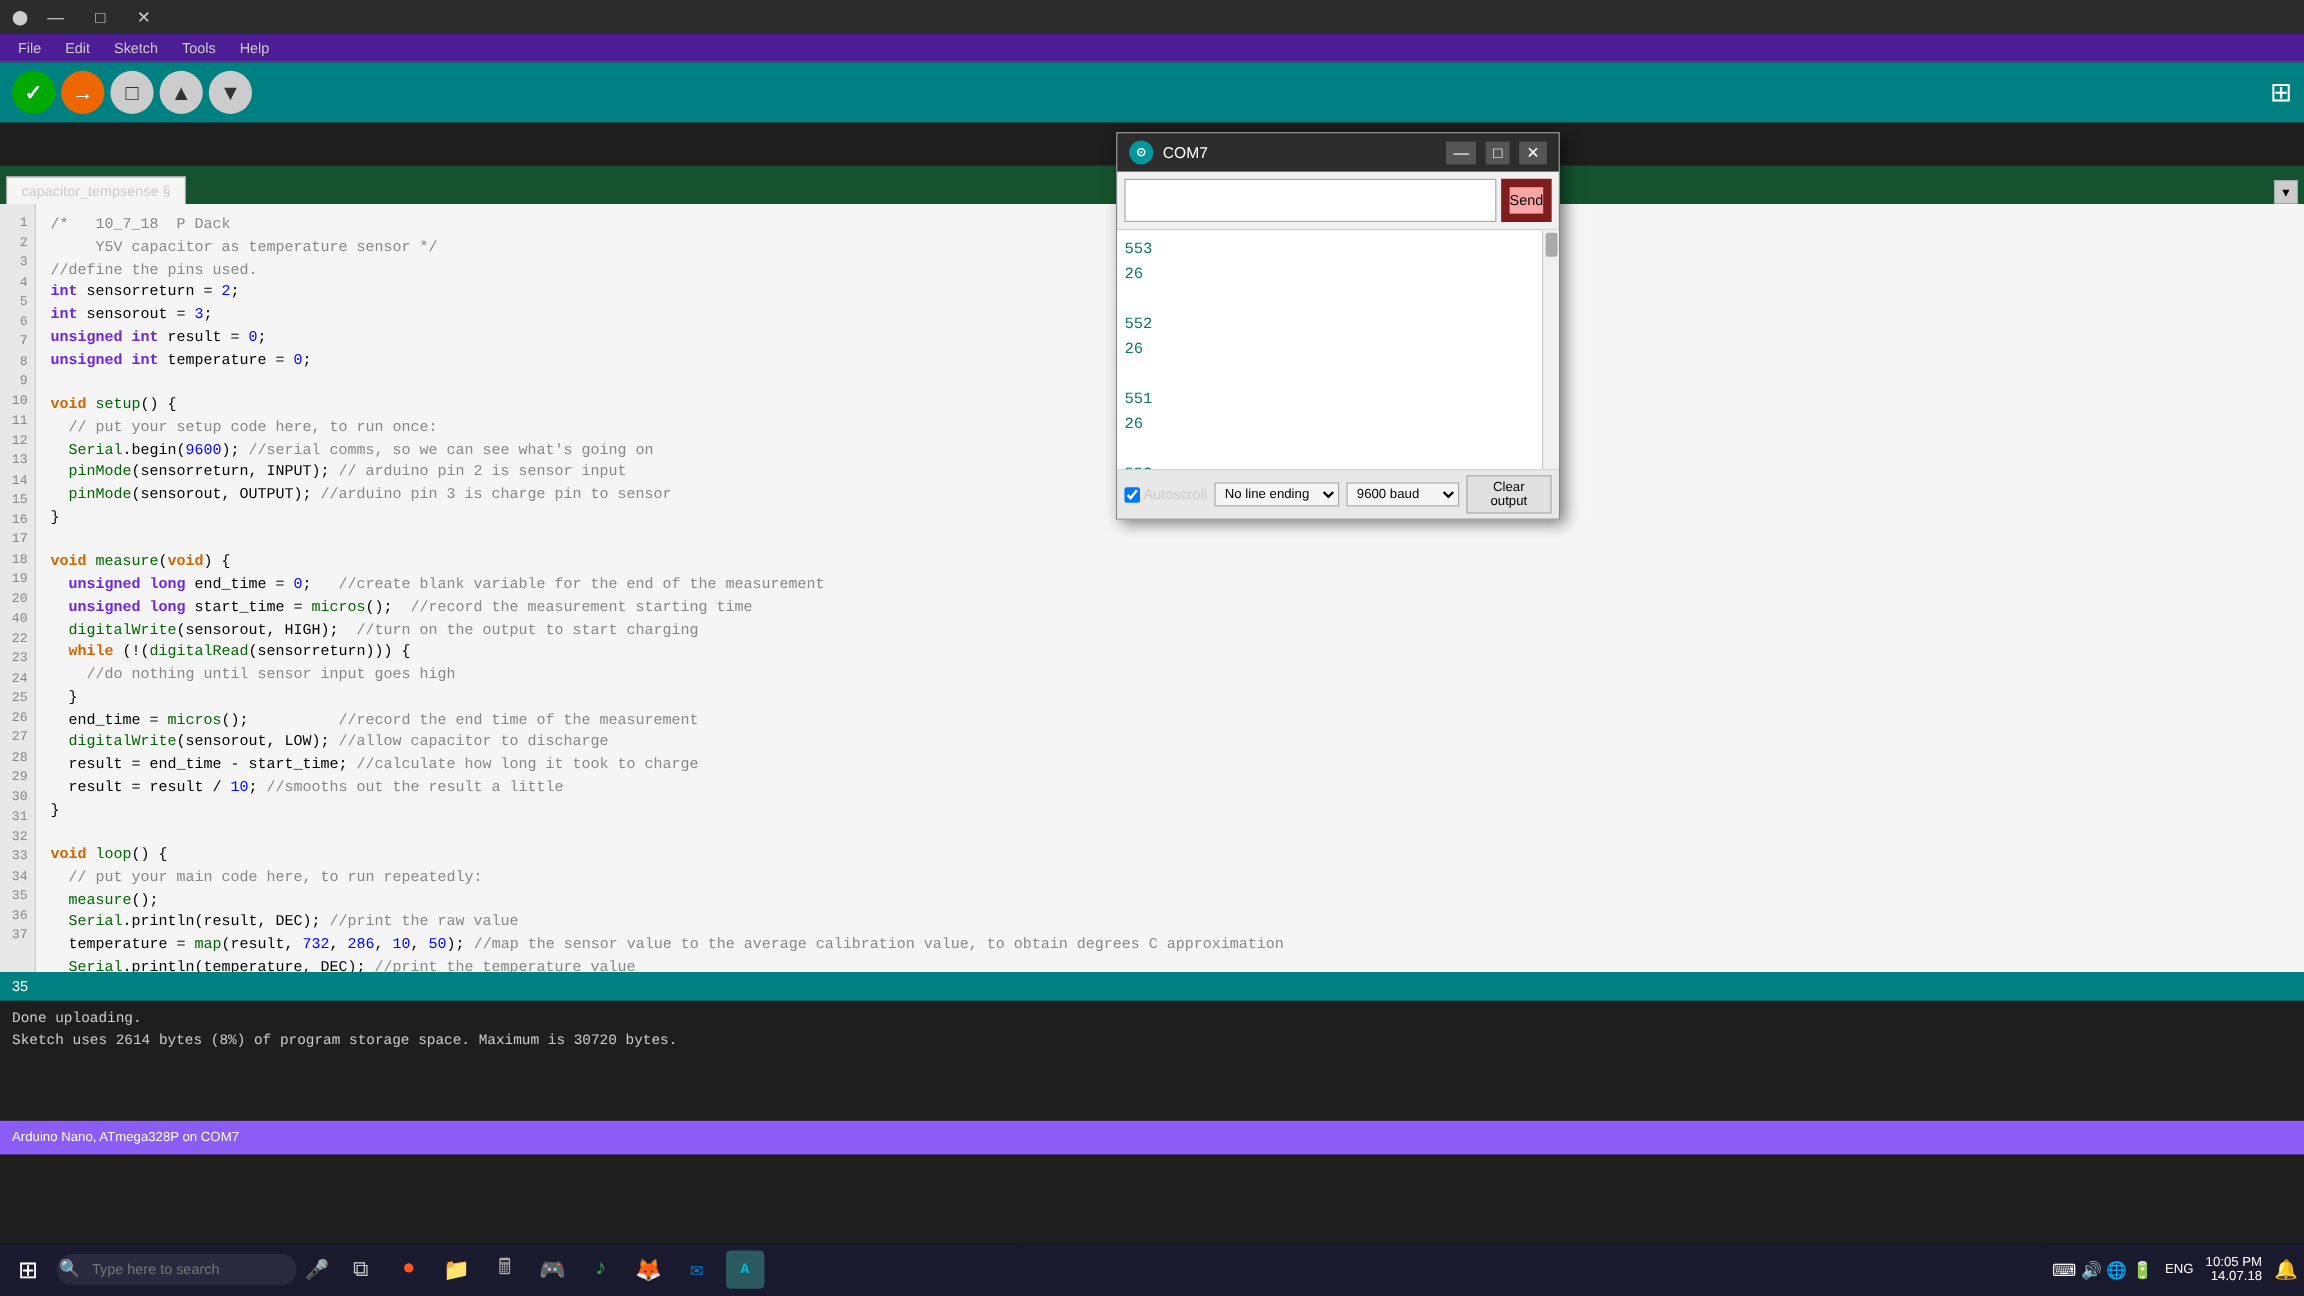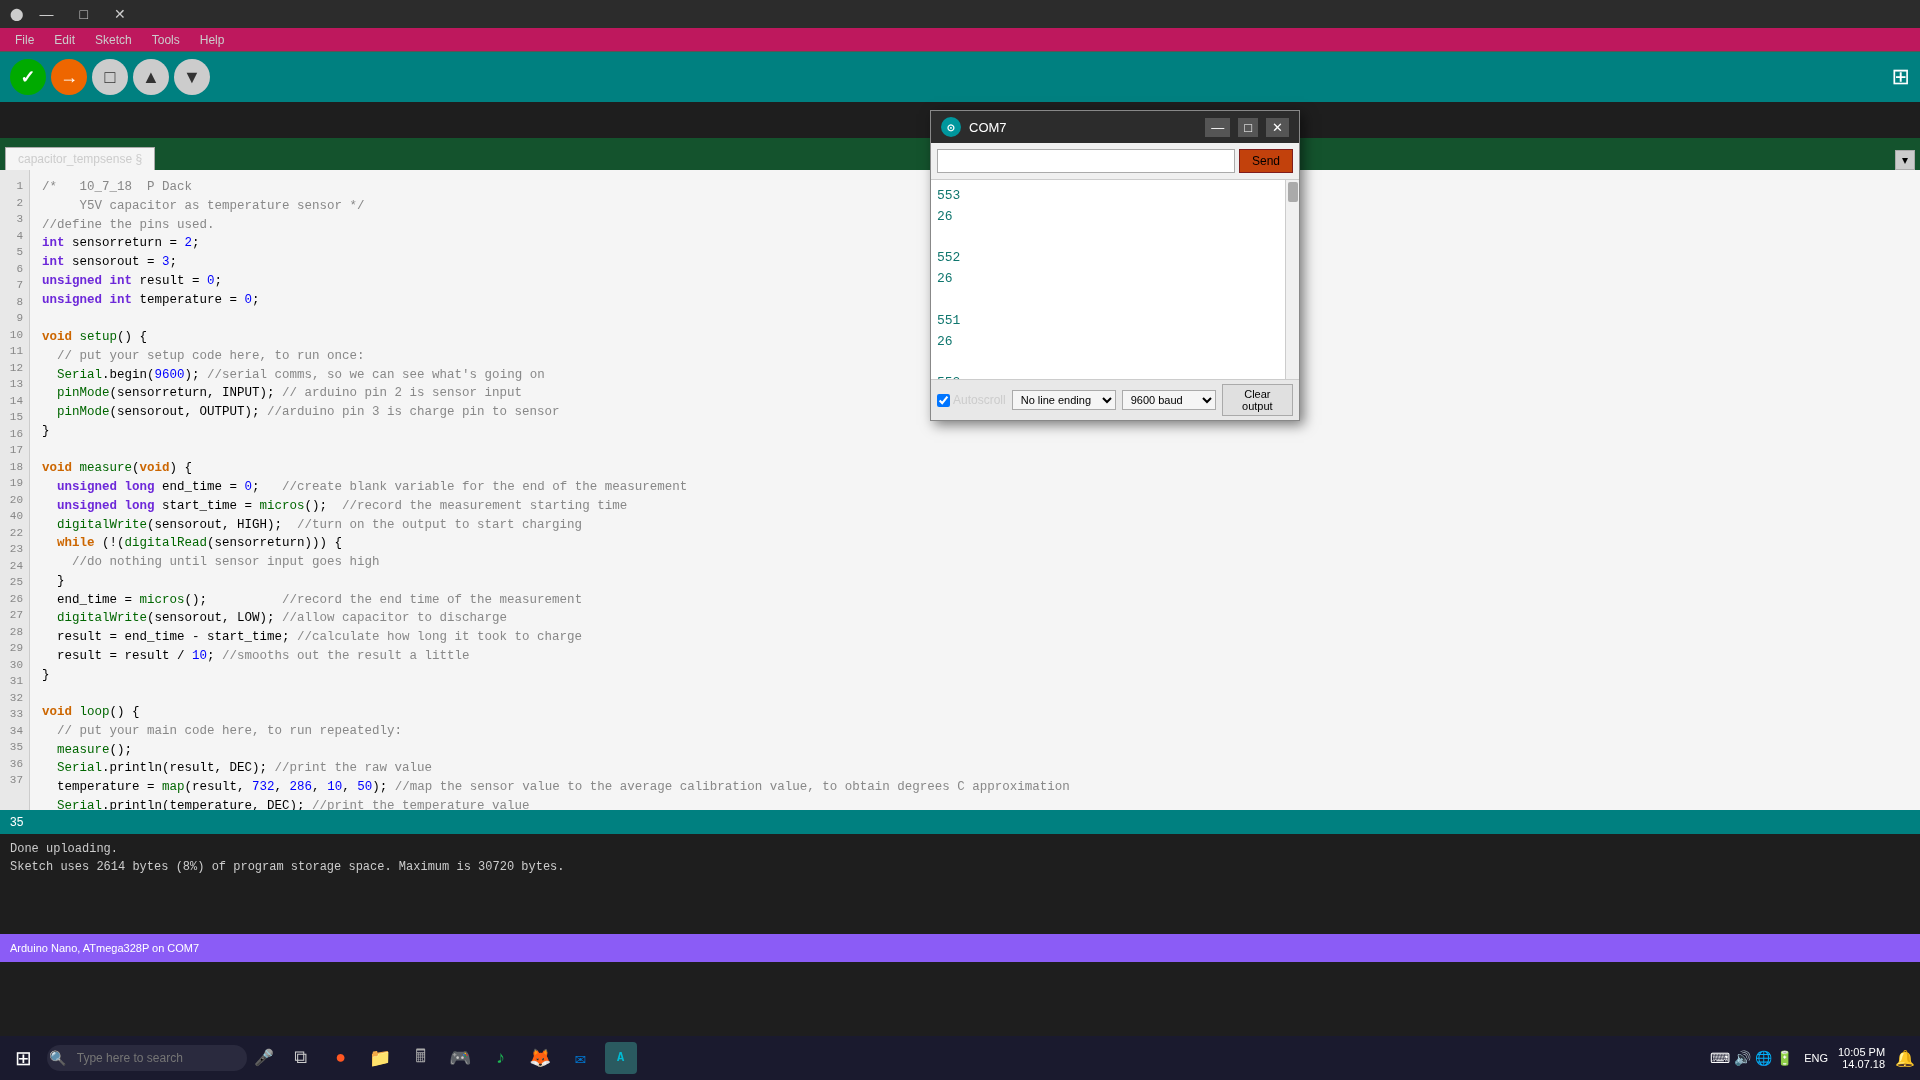--- a/index.html
+++ b/index.html
@@ -16,21 +16,21 @@
       font-size: 12px;
       font-family: Arial, sans-serif;
     }
     #title-bar .app-icon { margin-right: 8px; }
     #title-bar .title-text { flex: 1; }
     #title-bar .win-controls { display: flex; gap: 10px; font-size: 14px; }
     #title-bar .win-ctrl { cursor: pointer; padding: 0 8px; }
 
     
     #menu-bar {
-      background: #be185d;
+      background: #4c1d95;
       height: 24px;
       display: flex;
       align-items: center;
       padding: 0 5px;
       font-size: 12px;
       font-family: Arial, sans-serif;
       color: #ccc;
       border-bottom: 1px solid #555;
     }
     #menu-bar .menu-item { padding: 2px 10px; cursor: pointer; }
@@ -217,23 +217,23 @@
       gap: 4px;
       border-bottom: 1px solid #ccc;
     }
     .com-input-row input {
       flex: 1;
       padding: 4px;
       border: 1px solid #aaa;
       font-size: 12px;
     }
     .com-send-btn {
-      background: #c2410c;
-      border: 1px solid #7f1d1d;
-      padding: 4px 12px;
+      background: #fca5a5;
+      border: 7px solid #7f1d1d;
+      padding: 4px 0;
       cursor: pointer;
       font-size: 12px;
     }
 
     .com-output {
       background: white;
       height: 200px;
       overflow: hidden;
       padding: 6px;
       font-family: 'Courier New', monospace;

